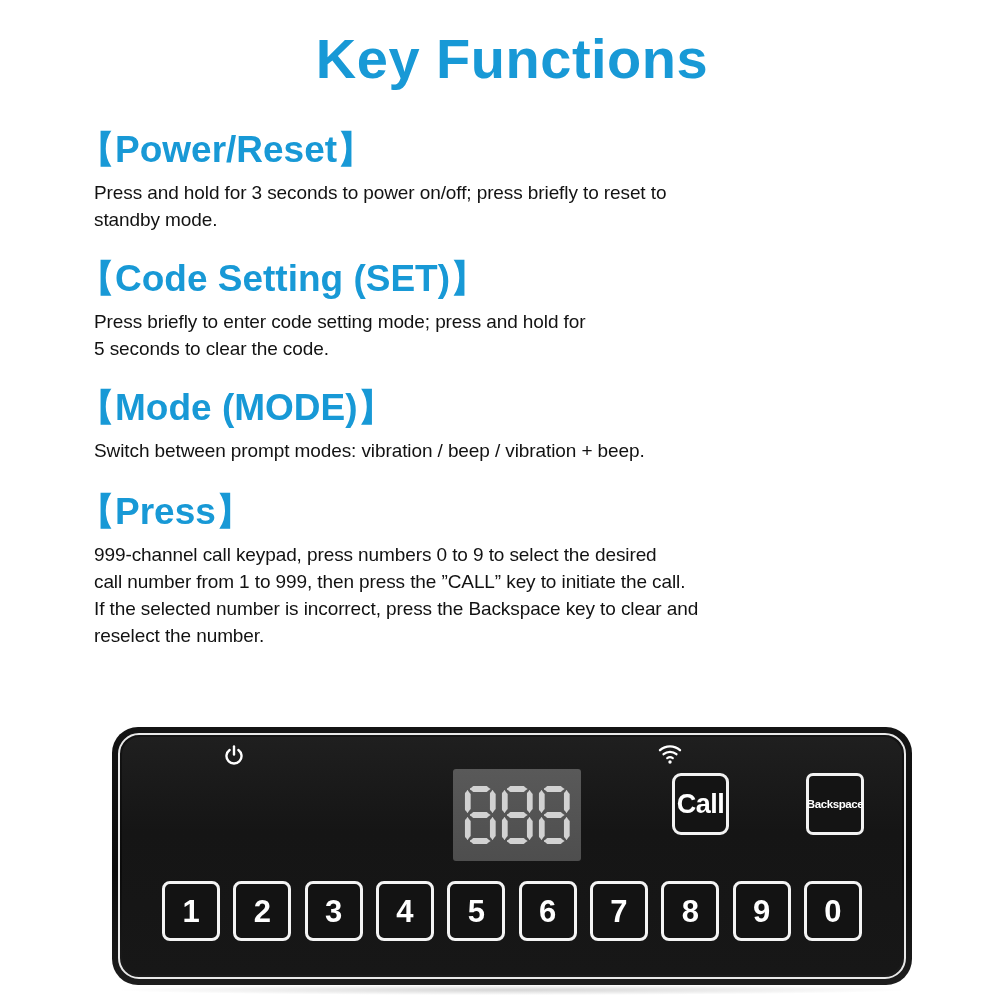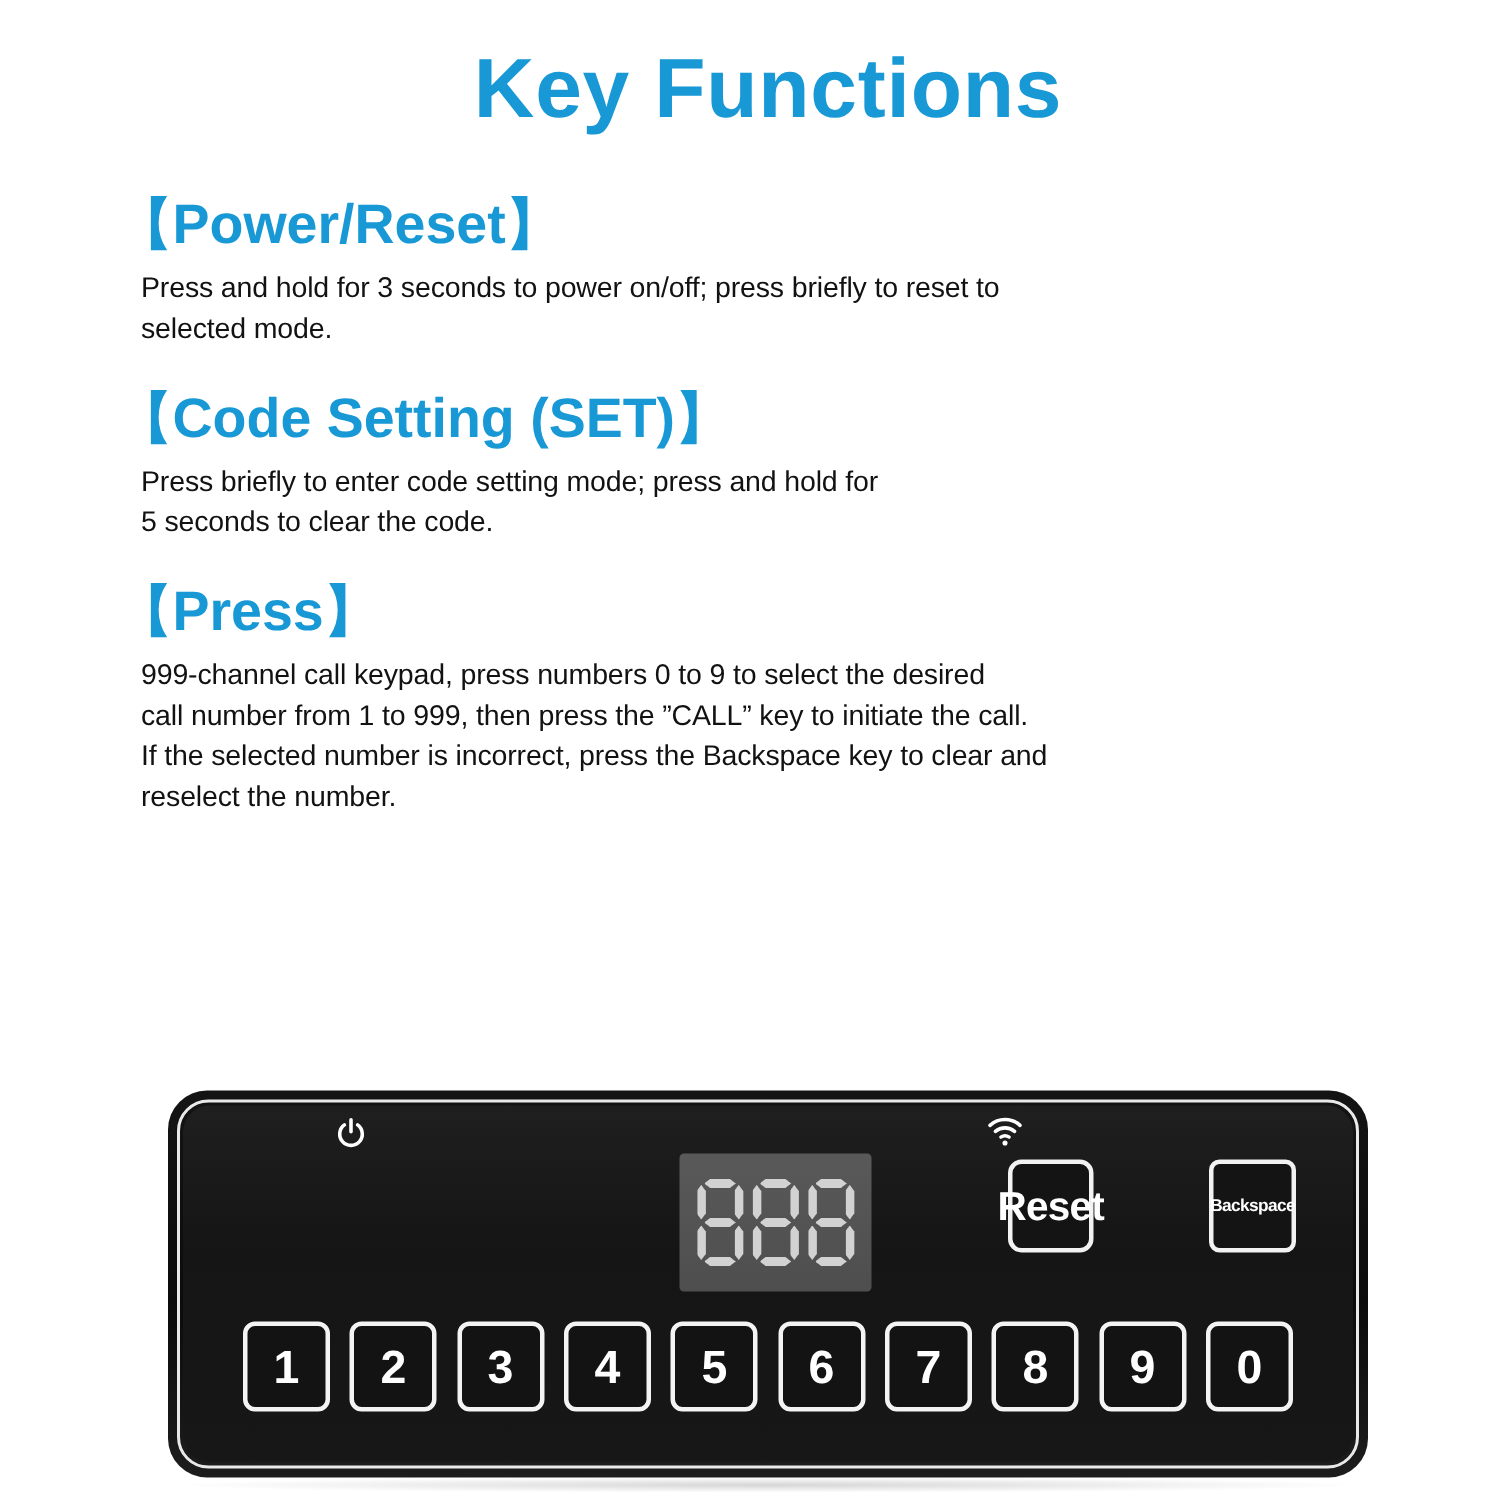--- a/index.html
+++ b/index.html
@@ -243,32 +243,38 @@
 <div class="page">
 
   <div class="page-title">Key Functions</div>
 
   <div class="content">
 
     <div class="section sec-power">
       <div class="section-heading">【Power/Reset】</div>
       <div class="section-body">
         <span class="line">Press and hold for 3 seconds to power on/off; press briefly to reset to</span>
-        <span class="line">selected mode.</span>
+        <span class="line">standby mode.</span>
       </div>
     </div>
 
     <div class="section sec-code">
       <div class="section-heading">【Code Setting (SET)】</div>
       <div class="section-body">
         <span class="line">Press briefly to enter code setting mode; press and hold for</span>
         <span class="line">5 seconds to clear the code.</span>
       </div>
     </div>
 
+    <div class="section sec-mode">
+      <div class="section-heading">【Mode (MODE)】</div>
+      <div class="section-body">
+        <span class="line">Switch between prompt modes: vibration / beep / vibration + beep.</span>
+      </div>
+    </div>
 
     <div class="section sec-keypad">
       <div class="section-heading">【Press】</div>
       <div class="section-body">
         <span class="line">999-channel call keypad, press numbers 0 to 9 to select the desired</span>
         <span class="line">call number from 1 to 999, then press the ”CALL” key to initiate the call.</span>
         <span class="line">If the selected number is incorrect, press the Backspace key to clear and</span>
         <span class="line">reselect the number.</span>
       </div>
     </div>
@@ -323,21 +329,21 @@
               <span class="seg h g"></span>
               <span class="seg h d"></span>
             <span class="seg v f"></span>
               <span class="seg v b"></span>
             <span class="seg v e"></span>
               <span class="seg v c"></span>
           </div>
         </div>
 
         <div class="key-call">
-          <span class="lbl">Reset</span>
+          <span class="lbl">Call</span>
         </div>
 
         <div class="key-back">
           <span class="lbl">Backspace</span>
           <span class="arrow">
             <svg viewBox="0 0 34 11">
               <path d="M9 1.4 L1.4 5.5 L9 9.6 Z" fill="#ffffff"></path>
               <rect x="7" y="4.2" width="26" height="2.6" fill="#ffffff"></rect>
             </svg>
           </span>

